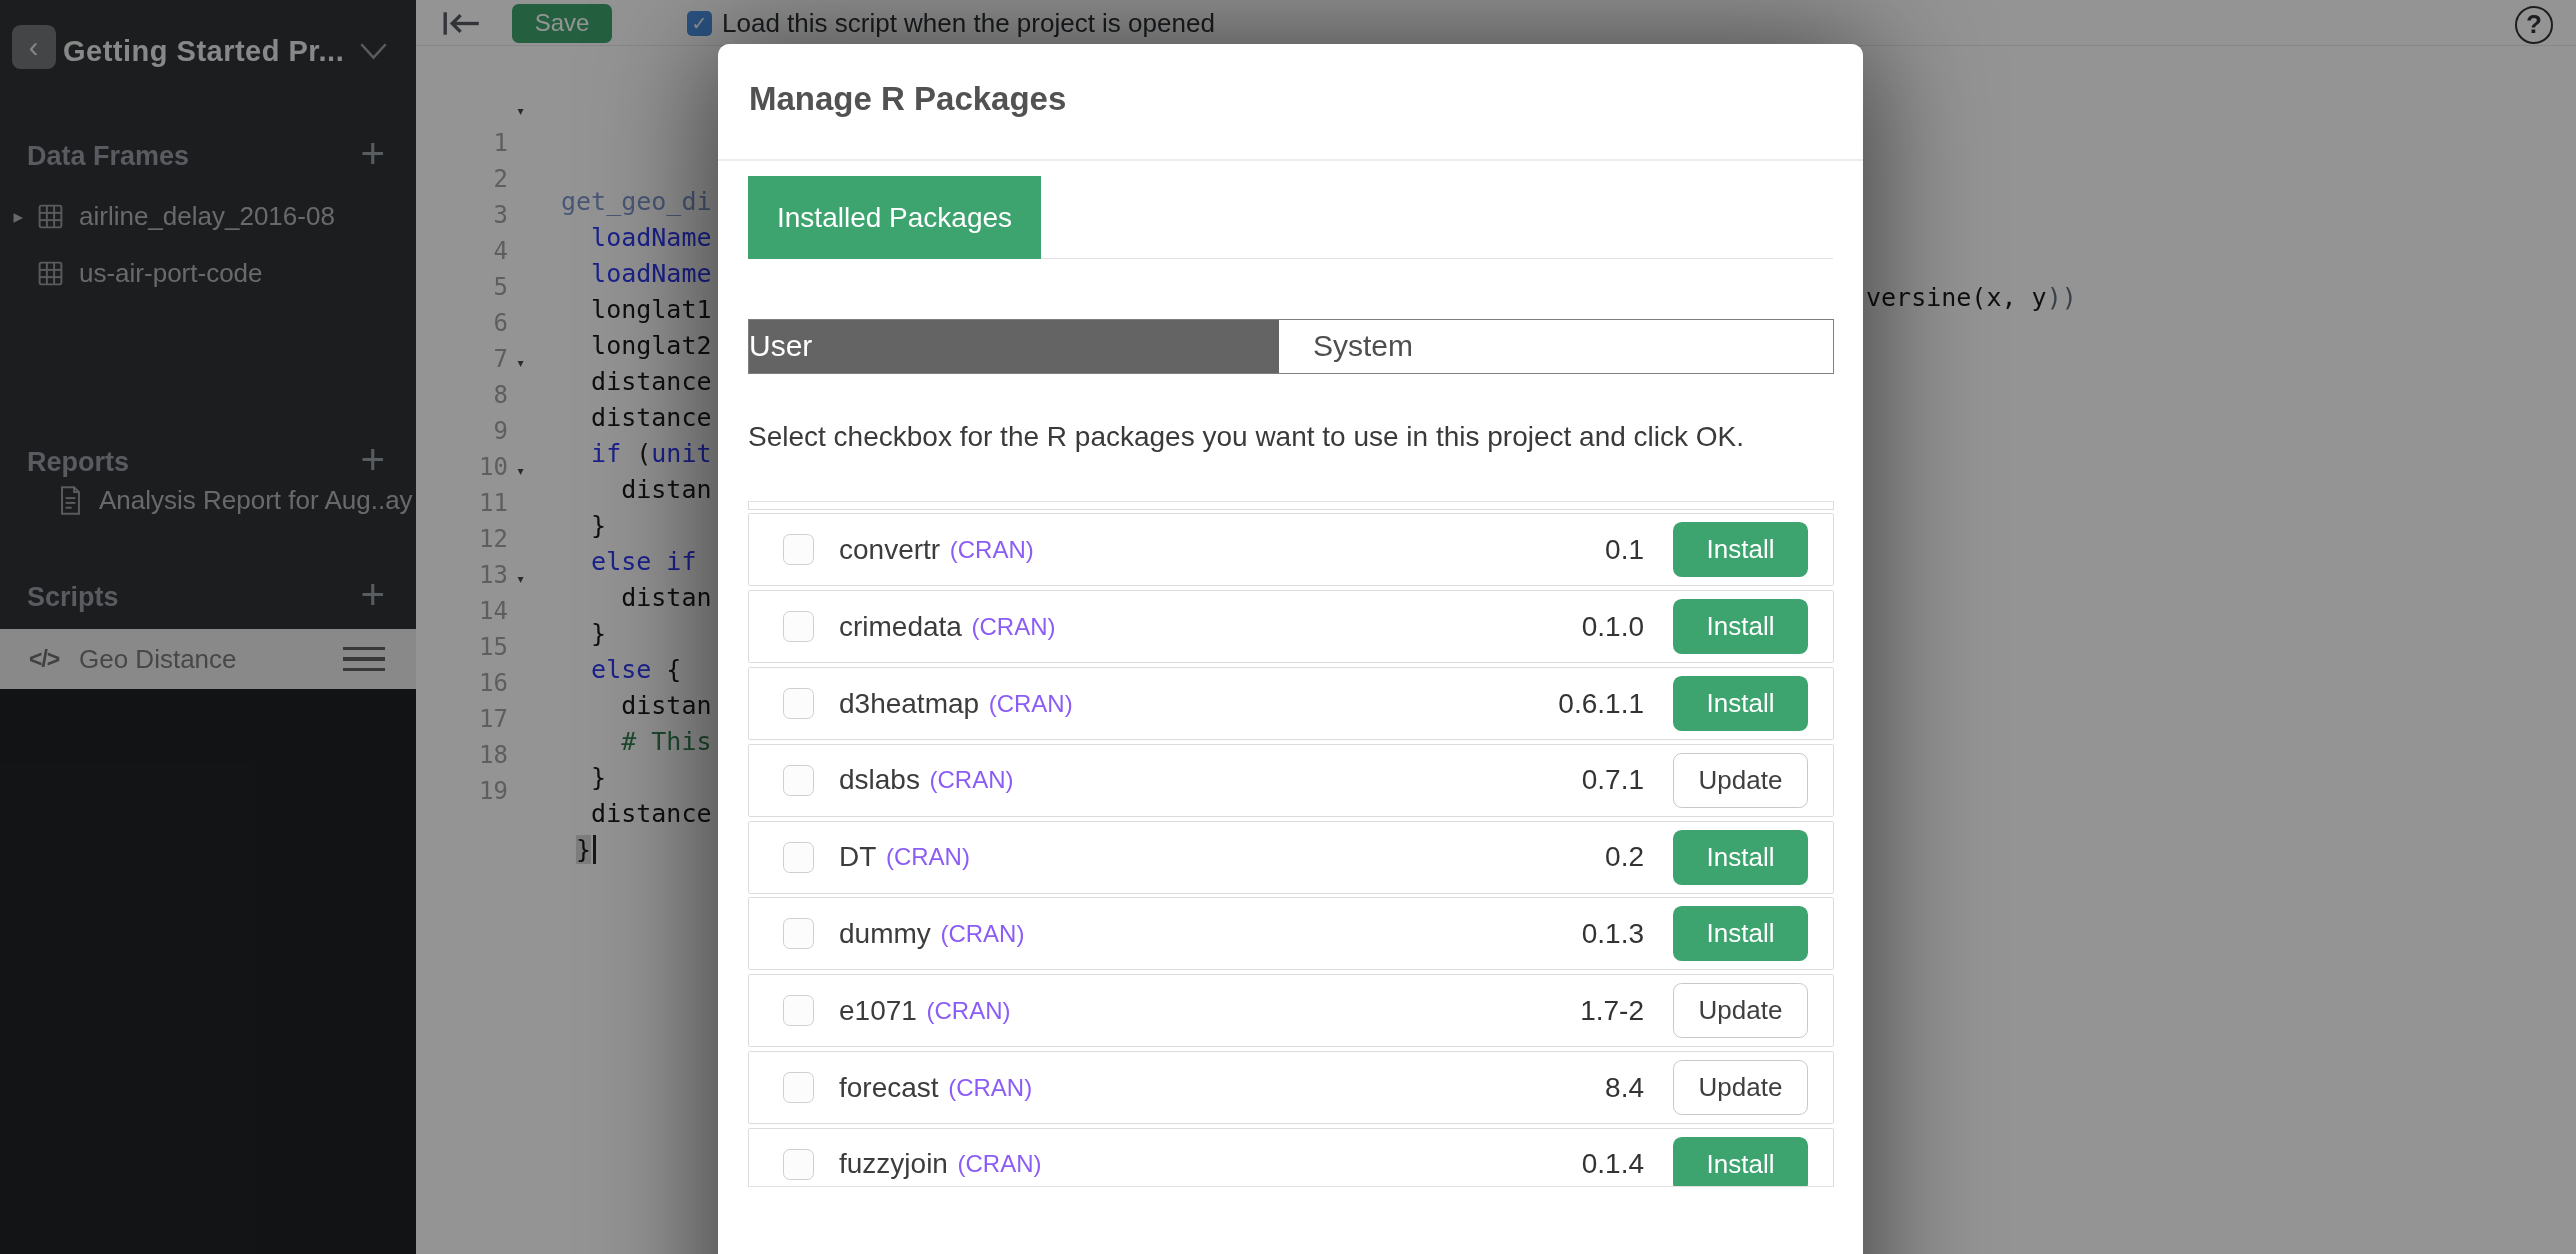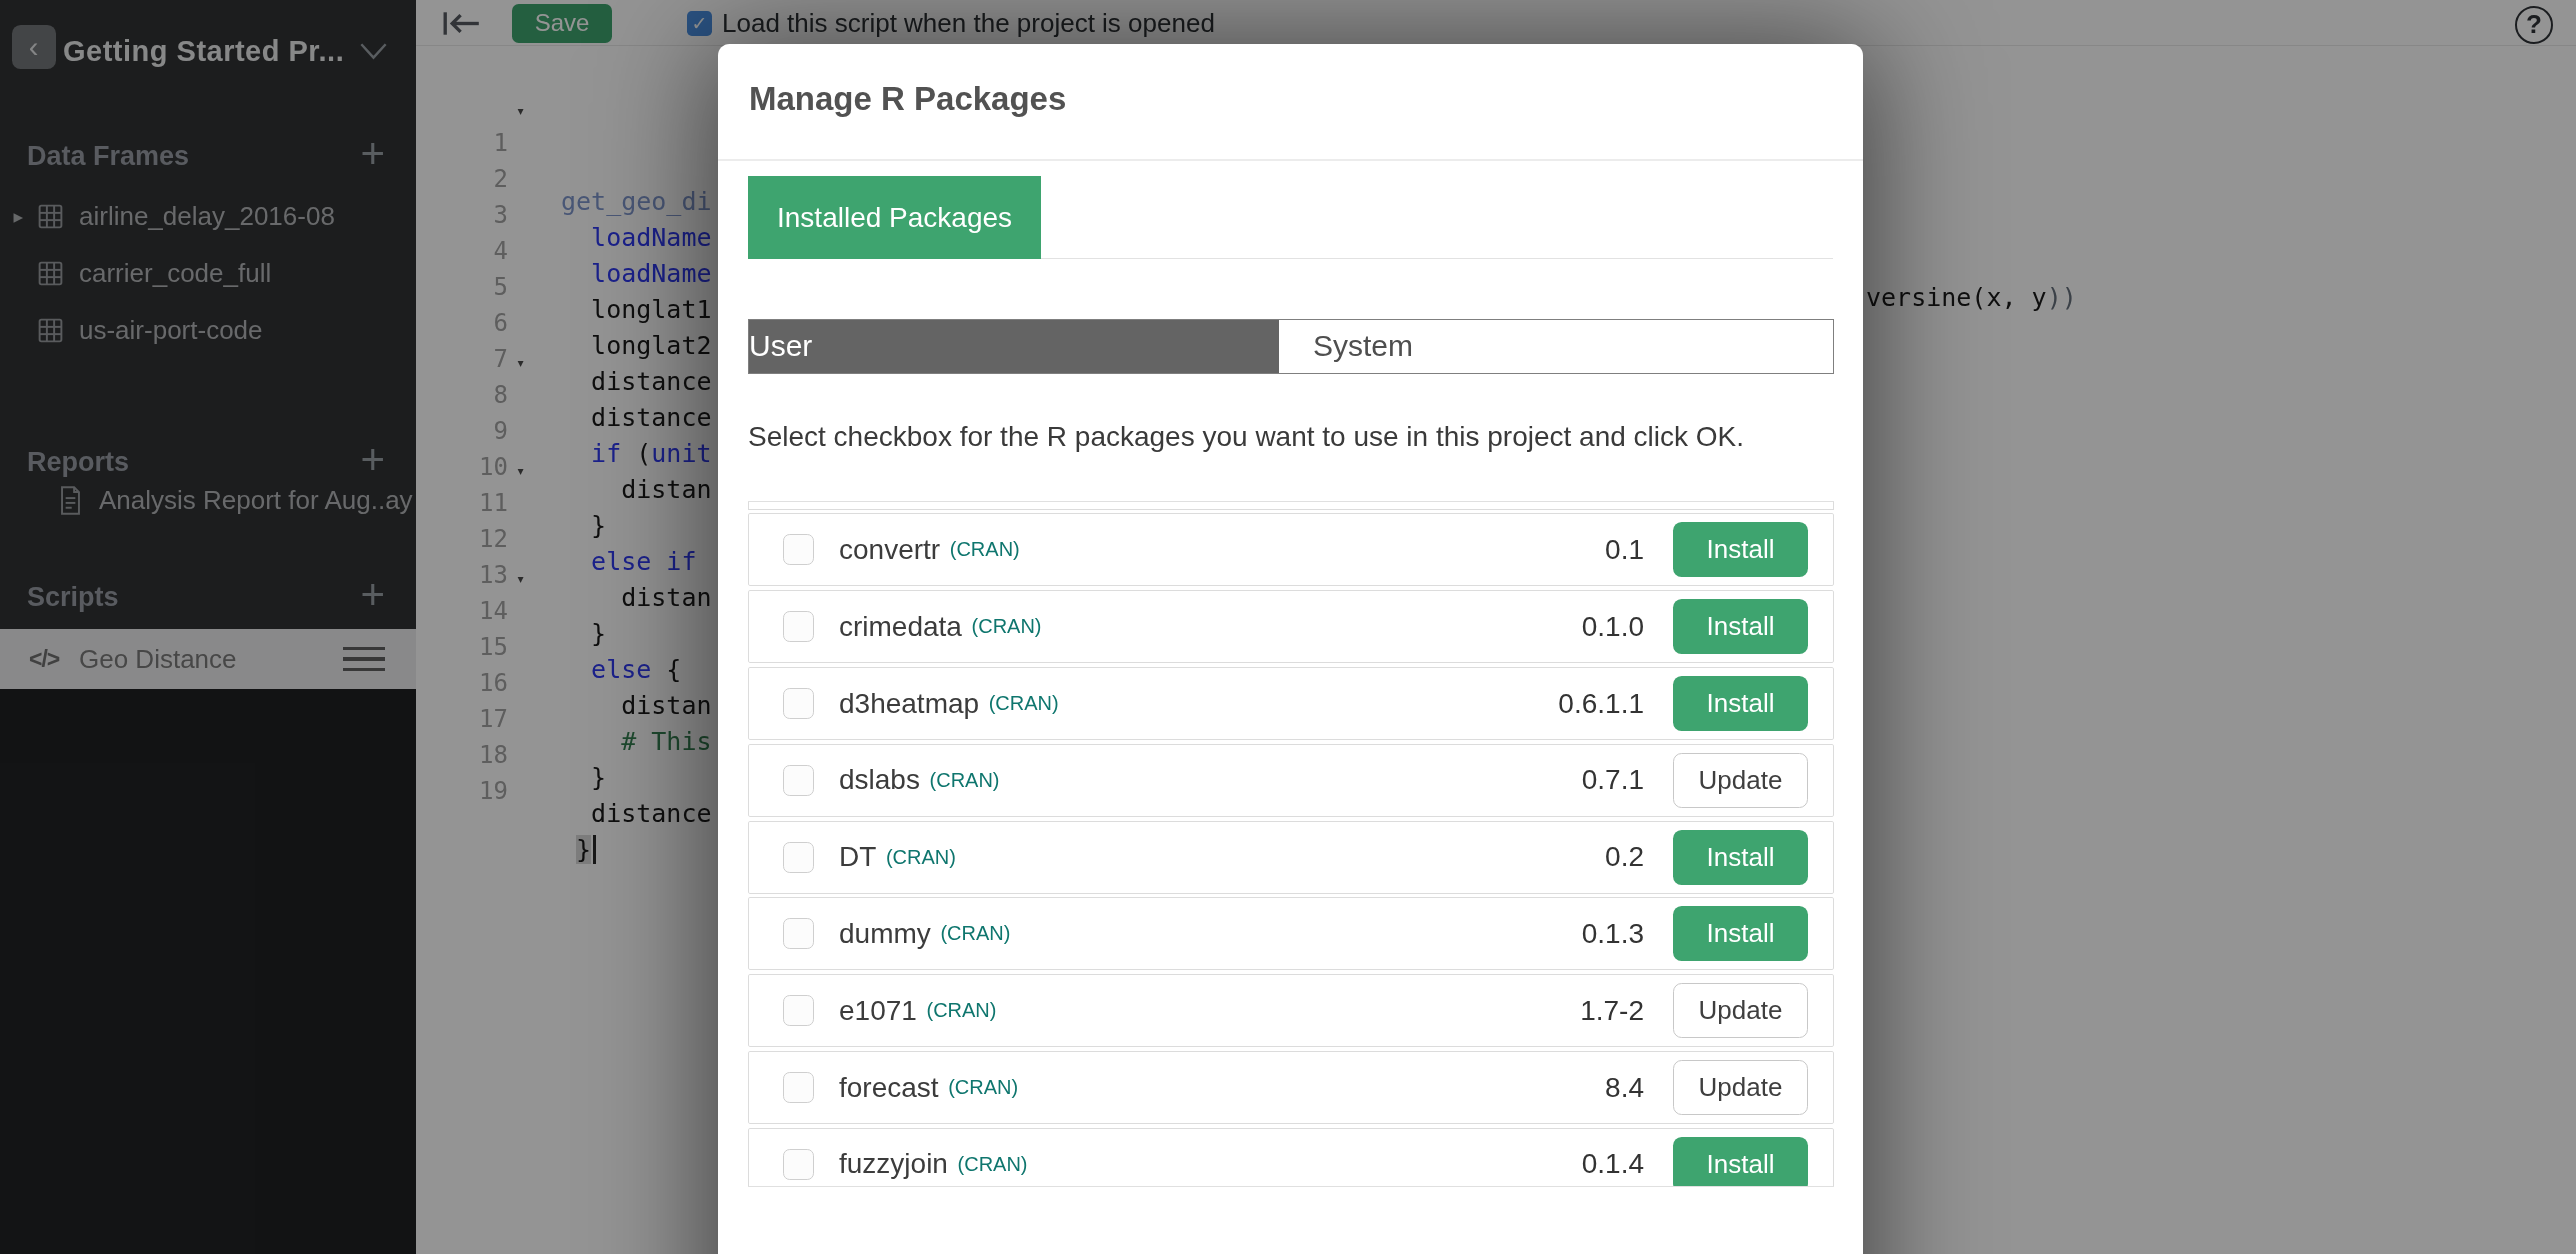--- a/index.html
+++ b/index.html
@@ -61,21 +61,21 @@
   .seg { position:absolute; left:30px; top:275px; width:1086px; height:55px; border:1.9px solid #7f7f7f; display:flex; }
   .seg-opt { text-align:left; line-height:51px; font-size:30px; cursor:pointer; }
   .seg-opt.on { width:530px; background:#646464; color:#fff; }
   .seg-opt.off { flex:1; background:#fff; color:#4f4f4f;padding-left:34px; }
   .instr { position:absolute; left:30px; top:377px; font-size:28px; color:#3a3a3a; }
   .pkg-list { position:absolute; left:30px; top:457px; width:1086px; height:686px; overflow:hidden; border-top:1.9px solid #e0e0e0; border-bottom:1.9px solid #e0e0e0; }
   .pkg-partial { height:7.7px; border:1.9px solid #dcdcdc; border-top:none; margin-bottom:3.8px; }
   .pkg-row { height:73px; border:1.9px solid #dcdcdc; border-radius:1.9px; margin-bottom:3.8px; display:flex; align-items:center; background:#fff; }
   .pkg-cb { width:31px; height:31px; min-width:31px; border:1.9px solid #cfcfcf; border-radius:6.7px; background:#fcfcfc; margin-left:34px; cursor:pointer; }
   .pkg-name { margin-left:25px; font-size:28px; color:#3c3c3c; white-space:nowrap; }
-  .pkg-src { margin-left:9.6px; font-size:20px; color:#0f766e; white-space:nowrap;text-align:center; }
+  .pkg-src { margin-left:9.6px; font-size:24px; color:#8b5cf6; white-space:nowrap;text-align:center; }
   .pkg-flex { flex:1; }
   .pkg-ver { font-size:28px; color:#333; margin-right:29px; }
   .pkg-btn { width:135px; min-width:135px; height:55px; border-radius:8.6px; font-size:26px; margin-right:25px; cursor:pointer; font-family:"Liberation Sans",sans-serif; }
   .pkg-btn.install { background:var(--green); color:#fff; border:none; }
   .pkg-btn.update { background:#fff; color:#3f3f3f; border:1.9px solid #c8c8c8; }
 </style>
 </head>
 <body>
 
 <div id="screen">
@@ -115,33 +115,20 @@
           <span class="caret"></span>
           <span class="sb-ic">
             <svg width="29" height="29" viewBox="0 0 24 24" fill="none" stroke="#9a9da1" stroke-width="1.6">
               <rect x="3" y="3" width="18" height="18" rx="1.5"></rect>
               <line x1="3" y1="9" x2="21" y2="9"></line>
               <line x1="3" y1="15" x2="21" y2="15"></line>
               <line x1="9" y1="3" x2="9" y2="21"></line>
               <line x1="15" y1="3" x2="15" y2="21"></line>
             </svg>
           </span>
-          <span class="sb-label">carrier_code_full</span>
-        </li>
-        <li class="sb-item">
-          <span class="caret"></span>
-          <span class="sb-ic">
-            <svg width="29" height="29" viewBox="0 0 24 24" fill="none" stroke="#9a9da1" stroke-width="1.6">
-              <rect x="3" y="3" width="18" height="18" rx="1.5"></rect>
-              <line x1="3" y1="9" x2="21" y2="9"></line>
-              <line x1="3" y1="15" x2="21" y2="15"></line>
-              <line x1="9" y1="3" x2="9" y2="21"></line>
-              <line x1="15" y1="3" x2="15" y2="21"></line>
-            </svg>
-          </span>
           <span class="sb-label">us-air-port-code</span>
         </li>
       </ul>
 
     <div class="sb-sec-head" id="rep-head">
       <span>Reports</span>
       <span class="sb-plus">+</span>
     </div>
     <ul class="sb-list" id="rep-list">
         <li class="sb-item">

